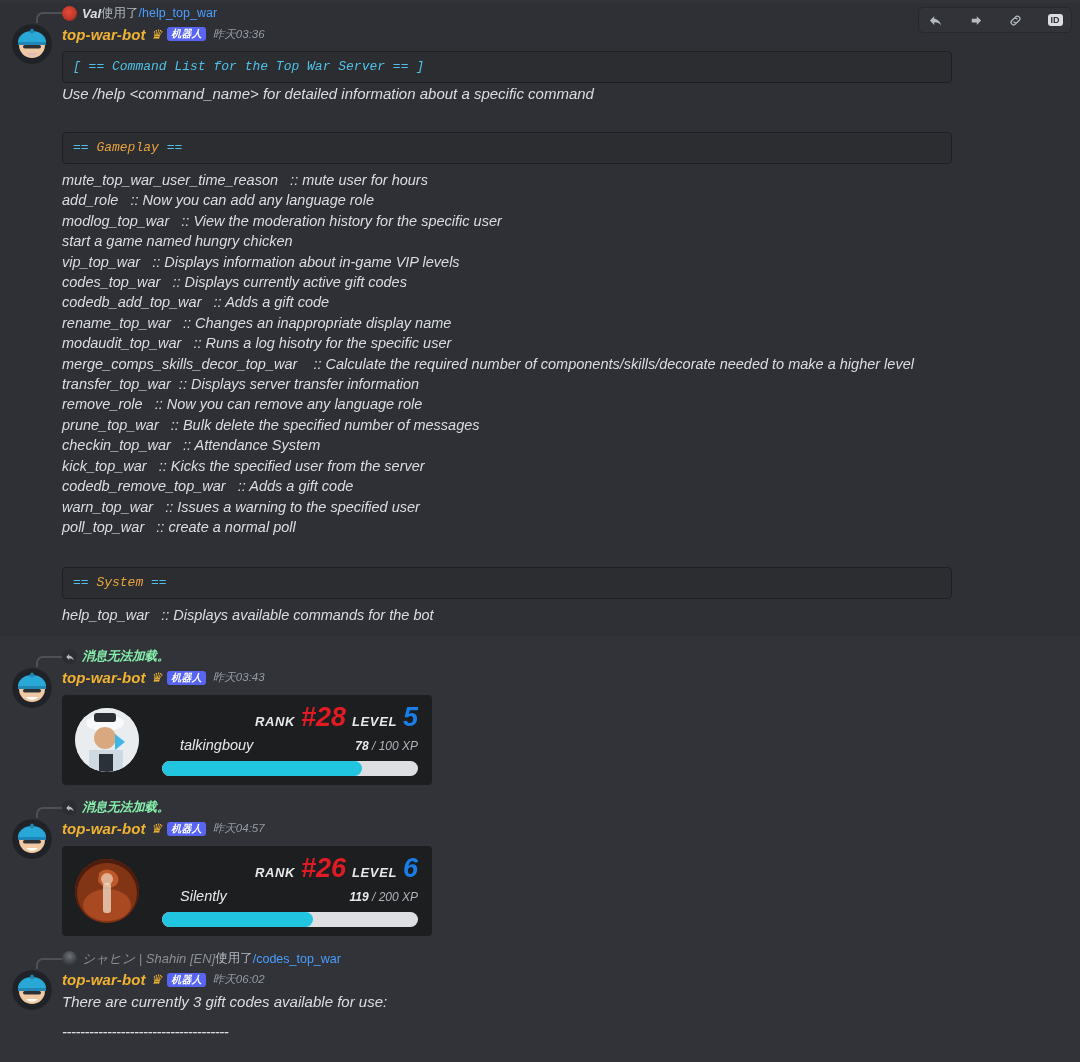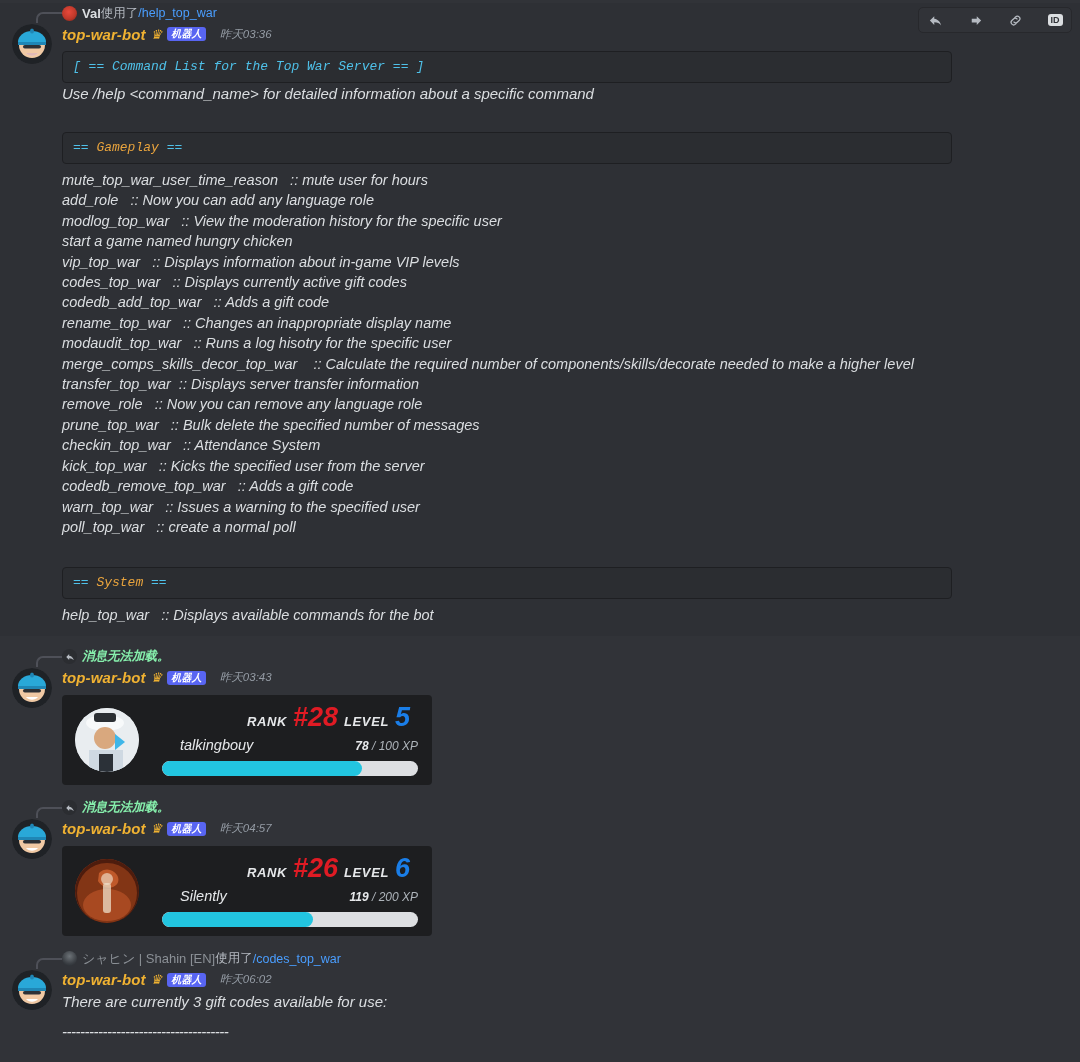--- a/index.html
+++ b/index.html
@@ -42,40 +42,40 @@
     border-left: 2px solid #4e5058; border-top: 2px solid #4e5058;
     border-top-left-radius: 7px;
   }
   .reply-av {
     width: 15px; height: 15px; border-radius: 50%; margin-right: 5px; flex: none;
     overflow: hidden; position: relative; background: #5865f2;
   }
   .reply-av.val { background: radial-gradient(circle at 45% 40%, #e8493b 0%, #c0392b 55%, #7b1d13 100%); }
   .reply-av.sys { background: #2b2d31; display:flex; align-items:center; justify-content:center; color:#b5bac1; font-size:9px;}
   .reply-av.shahin { background: radial-gradient(circle at 50% 35%, #6d7378 0%, #3b3f44 60%, #22252a 100%); }
-  .reply-name { color: #dbdee1; font-weight: bold; font-size: 13px; }
+  .reply-name { color: #dbdee1; font-weight: bold; font-size: 13px; font-style: italic; }
   .reply-name.muted { color: #8b9096; font-weight: normal; }
   .reply-txt { color: #b5bac1; }
   .reply-txt.italic { font-style: italic; color: #86efac; font-weight: 700; }
   .reply-cmd { color: #4a9eff; }
 
   
   .msg { position: relative; padding-left: 62px; padding-right: 16px; font-style: italic; }
   .avatar {
     position: absolute; left: 12px; top: 1px; width: 40px; height: 40px;
     border-radius: 50%; overflow: hidden;
   }
   .msghead { display: flex; align-items: center; gap: 5px; height: 22px; }
   .author { color: #f0b232; font-weight: 600; font-size: 15px; letter-spacing: .1px; }
   .crown { color: #f0b232; font-size: 13px; line-height: 1; }
   .botbadge {
     background: #5865f2; color: #fff; font-size: 10px; font-weight: 600;
     border-radius: 3px; padding: 1px 4px; line-height: 12px; letter-spacing: .2px;
   }
-  .ts { color: #949ba4; font-size: 11.5px; margin-left: 9px; }
+  .ts { color: #949ba4; font-size: 11.5px; margin-left: 2px; }
 
   
   .codeblock {
     background: #2b2d31; border: 1px solid #1e1f22; border-radius: 4px;
     margin: 6px 0 0 0; padding: 7px 10px; width: 890px;
     font-family: "Liberation Mono", monospace; font-size: 13px; line-height: 16px;
   }
   .c-blue { color: #4fc1e9; }
   .c-orange { color: #e8a33d; }
   .plain {
@@ -92,21 +92,21 @@
     border-radius: 4px; margin-top: 6px; overflow: hidden;
   }
   .rc-av {
     position: absolute; left: 13px; top: 13px; width: 64px; height: 64px;
     border-radius: 50%; overflow: hidden;
   }
   .rc-av.a1 { background: radial-gradient(circle at 50% 45%, #f3f4f6 0%, #cfd4d8 60%, #9aa3ab 100%); }
   .rc-av.a2 { background: radial-gradient(circle at 45% 45%, #c25a2e 0%, #8d3418 55%, #3a140a 100%); }
   .rc-face { position: absolute; inset: 0; }
   .rc-top {
-    position: absolute; right: 22px; top: 9px; display: flex; align-items: baseline; gap: 6px;
+    position: absolute; right: 14px; top: 9px; display: flex; align-items: baseline; gap: 6px;
   }
   .lbl-rank, .lbl-level { color: #e6e8ea; font-size: 13px; font-weight: 600; letter-spacing: .6px; }
   .v-rank { color: #e01b24; font-size: 27px; font-weight: 700; line-height: 27px; }
   .v-level { color: #1a7ee8; font-size: 27px; font-weight: 700; line-height: 27px; }
   .rc-name { position: absolute; left: 100px; top: 42px; color: #e6e8ea; font-size: 14.5px; margin-left: 18px; }
   .rc-xp { position: absolute; right: 14px; top: 44px; font-size: 12px; }
   .xp-cur { color: #e6e8ea; font-weight: 700; }
   .xp-max { color: #aeb4ba; }
   .rc-bar {
     position: absolute; left: 100px; top: 66px; right: 14px; height: 15px;

